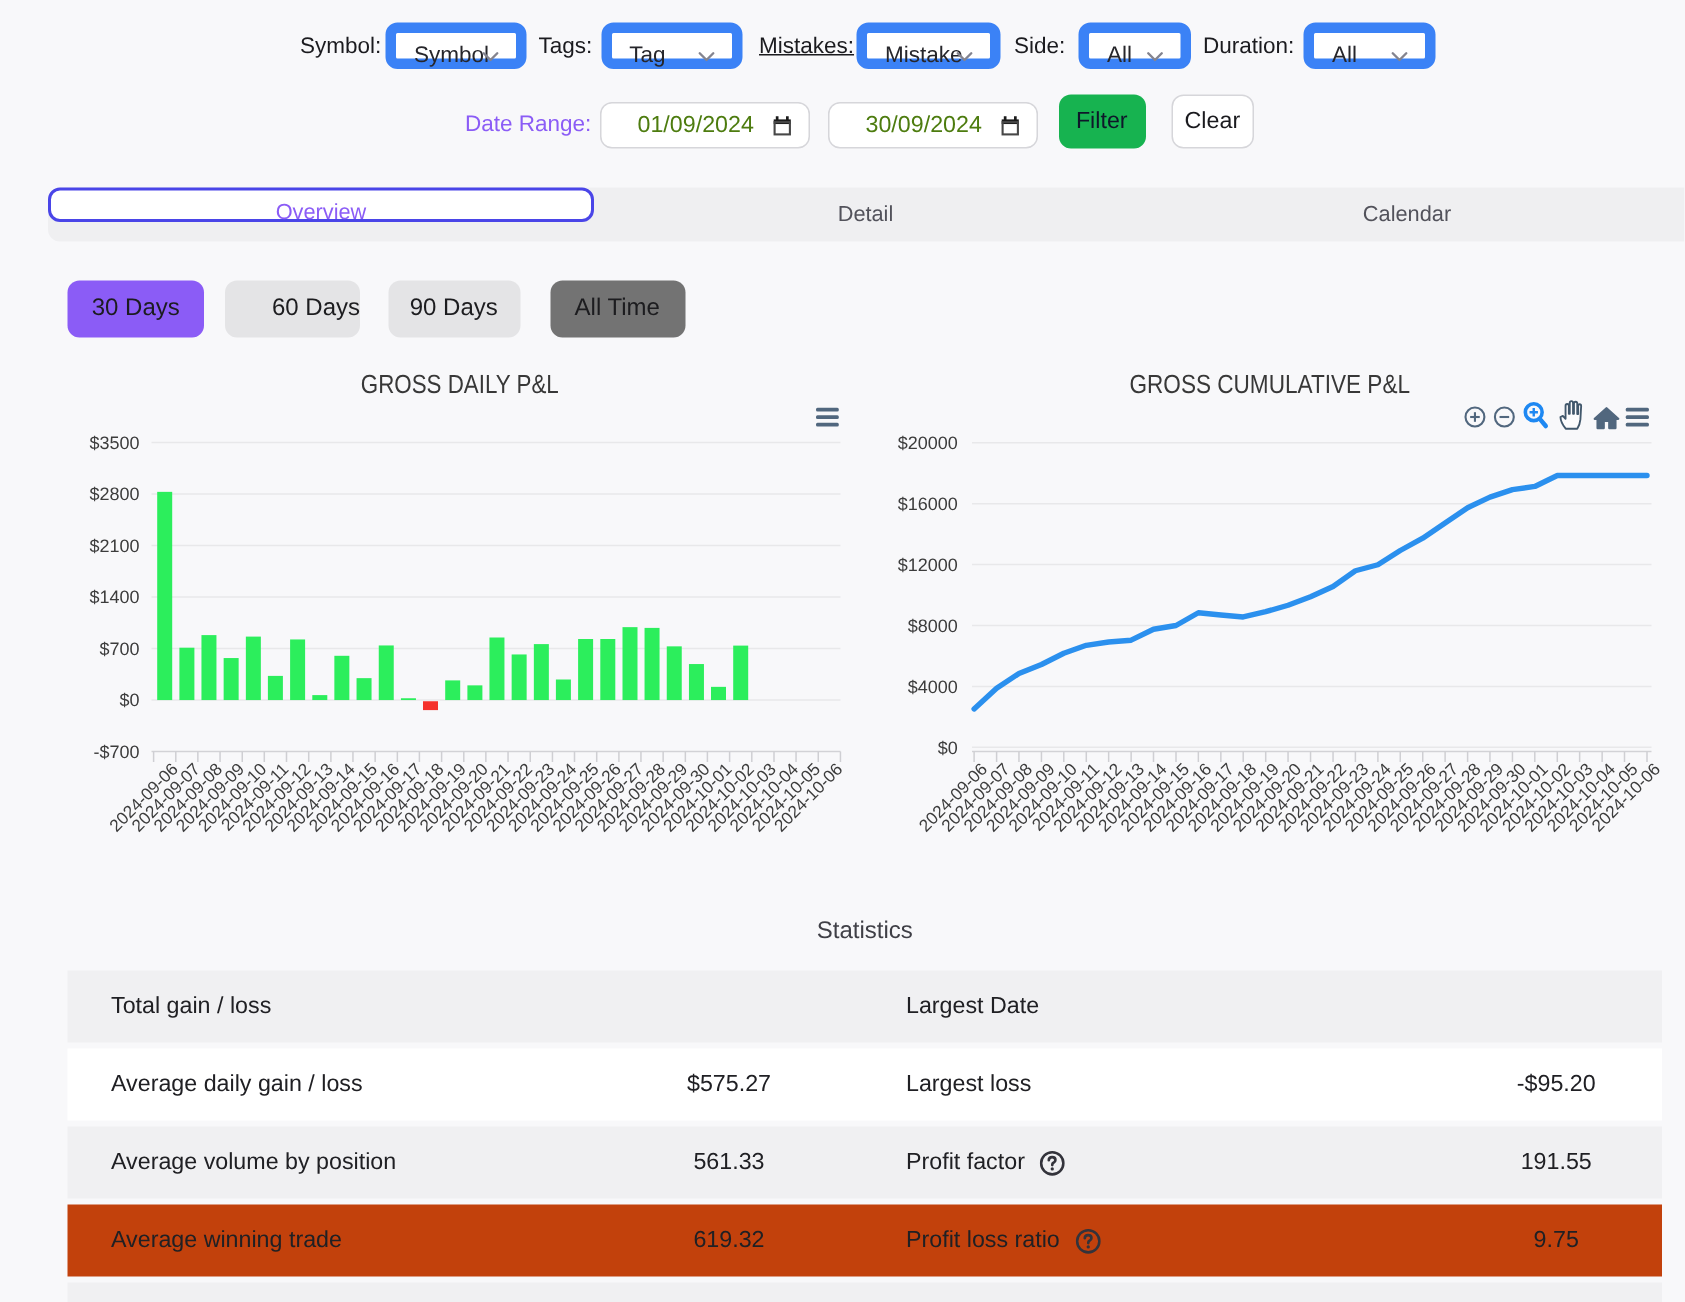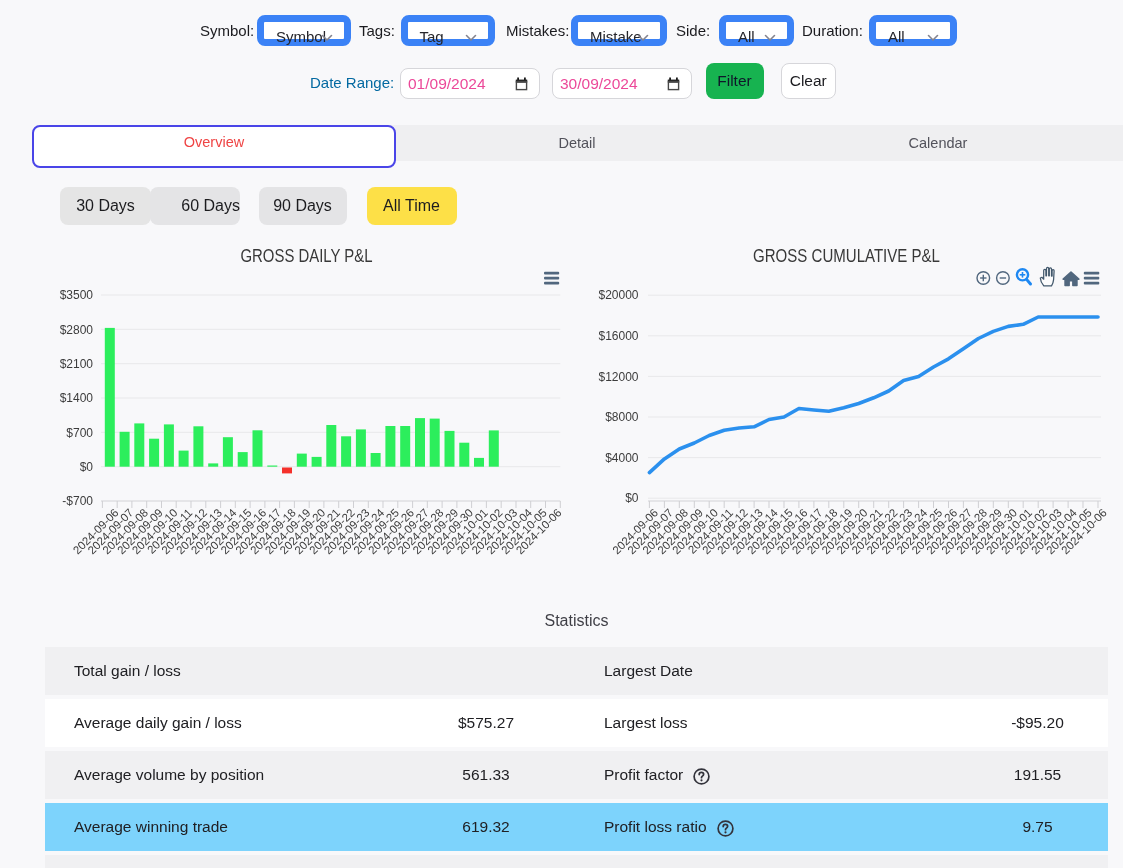--- a/index.html
+++ b/index.html
@@ -1,29 +1,29 @@
 <!DOCTYPE html>
 <html><head><meta charset="utf-8"><style>
 * { margin:0; padding:0; box-sizing:border-box; }
 html,body { width:1123px; height:868px; background:#f8f8fa; overflow:hidden;
   font-family:"Liberation Sans", sans-serif; }
 #app { position:relative; width:1123px; height:868px; }
 .lbl { position:absolute; font-size:15px; color:#1b1b1f; font-weight:500; line-height:31px; height:31px; top:15px; }
 .sel { position:absolute; top:15px; height:31px; background:#fff; border:7px solid #3b82f6;
   border-radius:8px; font-size:15px; color:#26262b; line-height:29px; padding-left:12px; }
 .chev { position:absolute; right:11px; top:12px; }
-.lbl2 { position:absolute; font-size:15px; color:#0369a1; font-weight:500; line-height:31px; height:31px; top:67px; }
+.lbl2 { position:absolute; font-size:15px; color:#8b5cf6; font-weight:500; line-height:31px; height:31px; top:67px; }
 .din { position:absolute; top:67.5px; height:31px; width:140px; background:#fff; border:1px solid #d6d6da;
-  border-radius:8px; font-size:15.5px; color:#ec4899; line-height:29px; padding-left:7px; }
+  border-radius:8px; font-size:15.5px; color:#4d7c0f; line-height:29px; padding-left:24px; }
 .cal { position:absolute; right:11px; top:8px; }
 .btn { position:absolute; top:63px; height:35.5px; border-radius:8px; font-size:15.5px; text-align:center; }
 .tabbar { position:absolute; left:32px; top:124.5px; width:1091px; height:36.5px; background:#efeff1;
   border-radius:8px 0 0 8px; }
-.pill { position:absolute; left:32px; top:125px; width:364px; height:43px; background:#fff;
-  border:2px solid #4a45e8; border-radius:8px; text-align:center; font-size:14.5px; color:#ef4444;
+.pill { position:absolute; left:32px; top:125px; width:364px; height:23px; background:#fff;
+  border:2px solid #4a45e8; border-radius:8px; text-align:center; font-size:14.5px; color:#8b5cf6;
   line-height:31.5px; }
 .tabtxt { position:absolute; top:124.5px; height:36.5px; line-height:36.5px; font-size:14.5px;
   color:#52525b; text-align:center; width:200px; }
 .dbtn { position:absolute; top:186.5px; height:38px; border-radius:8px; font-size:16px; color:#1c1c1f;
   text-align:center; line-height:38px; }
 .stitle { position:absolute; top:611.5px; left:45px; width:1063px; text-align:center; font-size:16px; color:#3f3f46; }
 .trow { position:absolute; left:45px; width:1063px; height:47.5px; }
 .trow span { position:absolute; top:0; height:47.5px; line-height:47.5px; font-size:15.5px; color:#202024; }
 .c1 { left:29px; }
 .c2 { left:366px; width:150px; text-align:center; }
@@ -32,21 +32,21 @@
 </style></head><body>
 <div id="app">
 <span class="lbl" style="left:200px;">Symbol:</span>
 <div class="sel" style="left:257px;width:94px;"><span>Symbol</span><svg class="chev" width="12" height="8" viewBox="0 0 12 8">
         <path d="M1.5 1.5 L6 6 L10.5 1.5" stroke="#84848f" stroke-width="1.6" fill="none" stroke-linecap="round" stroke-linejoin="round"></path>
       </svg></div>
 <span class="lbl" style="left:359px;">Tags:</span>
 <div class="sel" style="left:400.5px;width:94px;"><span>Tag</span><svg class="chev" width="12" height="8" viewBox="0 0 12 8">
         <path d="M1.5 1.5 L6 6 L10.5 1.5" stroke="#84848f" stroke-width="1.6" fill="none" stroke-linecap="round" stroke-linejoin="round"></path>
       </svg></div>
-<span class="lbl" style="left:506px;">Mistakes:</span>
+<span class="lbl" style="left:506px;text-decoration:underline;">Mistakes:</span>
 <div class="sel" style="left:571px;width:96px;"><span>Mistake</span><svg class="chev" width="12" height="8" viewBox="0 0 12 8">
         <path d="M1.5 1.5 L6 6 L10.5 1.5" stroke="#84848f" stroke-width="1.6" fill="none" stroke-linecap="round" stroke-linejoin="round"></path>
       </svg></div>
 <span class="lbl" style="left:676px;">Side:</span>
 <div class="sel" style="left:719px;width:75px;"><span>All</span><svg class="chev" width="12" height="8" viewBox="0 0 12 8">
         <path d="M1.5 1.5 L6 6 L10.5 1.5" stroke="#84848f" stroke-width="1.6" fill="none" stroke-linecap="round" stroke-linejoin="round"></path>
       </svg></div>
 <span class="lbl" style="left:802px;">Duration:</span>
 <div class="sel" style="left:869px;width:87.5px;"><span>All</span><svg class="chev" width="12" height="8" viewBox="0 0 12 8">
         <path d="M1.5 1.5 L6 6 L10.5 1.5" stroke="#84848f" stroke-width="1.6" fill="none" stroke-linecap="round" stroke-linejoin="round"></path>
@@ -63,24 +63,24 @@
         <rect x="9.0" y="0.5" width="1.8" height="3.5" fill="#1b1b1b"></rect>
         <rect x="0.8" y="2.6" width="11.4" height="3.1" fill="#1b1b1b"></rect>
         <rect x="1.4" y="4.4" width="10.2" height="8.2" fill="none" stroke="#474747" stroke-width="1.4"></rect>
       </svg></div>
 <div class="btn" style="left:705.5px;width:58px;background:#17b350;color:#0f172a;line-height:35.5px;">Filter</div>
 <div class="btn" style="left:780.5px;width:55.5px;background:#fff;border:1px solid #d6d6da;color:#1b1b1f;line-height:33.5px;">Clear</div>
 <div class="tabbar"></div>
 <div class="pill">Overview</div>
 <span class="tabtxt" style="left:477px;">Detail</span>
 <span class="tabtxt" style="left:838px;">Calendar</span>
-<div class="dbtn" style="left:60px;width:91px;background:#e5e5e5;">30 Days</div>
+<div class="dbtn" style="left:45px;width:91px;background:#8b5cf6;">30 Days</div>
 <div class="dbtn" style="left:150px;width:90px;background:#e4e4e6;text-align:right;">60 Days</div>
 <div class="dbtn" style="left:258.5px;width:88px;background:#e4e4e6;">90 Days</div>
-<div class="dbtn" style="left:366.5px;width:90px;background:#fde047;">All Time</div>
+<div class="dbtn" style="left:366.5px;width:90px;background:#737373;">All Time</div>
 <svg width="1123" height="868" viewBox="0 0 1123 868" style="position:absolute;left:0;top:0;" font-family="Liberation Sans, sans-serif">
 <text x="306.5" y="262" font-size="17.5" fill="#383838" text-anchor="middle" textLength="132" lengthAdjust="spacingAndGlyphs">GROSS DAILY P&amp;L</text>
 <rect x="544" y="271.8" width="15.2" height="2.6" rx="1" fill="#51677e"></rect>
 <rect x="544" y="276.8" width="15.2" height="2.6" rx="1" fill="#51677e"></rect>
 <rect x="544" y="281.8" width="15.2" height="2.6" rx="1" fill="#51677e"></rect>
 <line x1="101.0" y1="295.0" x2="560.3" y2="295.0" stroke="#e8e8ea" stroke-width="1"></line>
 <text x="93" y="299.2" font-size="12" fill="#3c3c3c" text-anchor="end">$3500</text>
 <line x1="101.0" y1="329.3" x2="560.3" y2="329.3" stroke="#e8e8ea" stroke-width="1"></line>
 <text x="93" y="333.5" font-size="12" fill="#3c3c3c" text-anchor="end">$2800</text>
 <line x1="101.0" y1="363.7" x2="560.3" y2="363.7" stroke="#e8e8ea" stroke-width="1"></line>
@@ -291,21 +291,21 @@
 <div class="trow" style="top:751px;background:#f0f0f2;">
       <span class="c1">Average volume by position</span>
       <span class="c2">561.33</span>
       <span class="c3">Profit factor<svg width="17" height="17" viewBox="0 0 17 17" style="vertical-align:-4.5px;margin-left:10px;">
           <circle cx="8.5" cy="8.5" r="7.4" stroke="#33333b" stroke-width="1.7" fill="none"></circle>
           <path d="M6.2 6.5 Q6.2 4.4 8.4 4.4 Q10.6 4.4 10.6 6.3 Q10.6 7.6 9.3 8.2 Q8.5 8.6 8.5 9.7" stroke="#33333b" stroke-width="1.8" fill="none" stroke-linecap="round"></path>
           <circle cx="8.5" cy="12.3" r="1.1" fill="#33333b"></circle>
         </svg></span>
       <span class="c4">191.55</span>
     </div>
-<div class="trow" style="top:803px;background:#7dd3fc;">
+<div class="trow" style="top:803px;background:#c2410c;">
       <span class="c1">Average winning trade</span>
       <span class="c2">619.32</span>
       <span class="c3">Profit loss ratio<svg width="17" height="17" viewBox="0 0 17 17" style="vertical-align:-4.5px;margin-left:10px;">
           <circle cx="8.5" cy="8.5" r="7.4" stroke="#33333b" stroke-width="1.7" fill="none"></circle>
           <path d="M6.2 6.5 Q6.2 4.4 8.4 4.4 Q10.6 4.4 10.6 6.3 Q10.6 7.6 9.3 8.2 Q8.5 8.6 8.5 9.7" stroke="#33333b" stroke-width="1.8" fill="none" stroke-linecap="round"></path>
           <circle cx="8.5" cy="12.3" r="1.1" fill="#33333b"></circle>
         </svg></span>
       <span class="c4">9.75</span>
     </div>
 <div class="trow" style="top:855px;background:#f0f0f2;height:13px;"></div>

